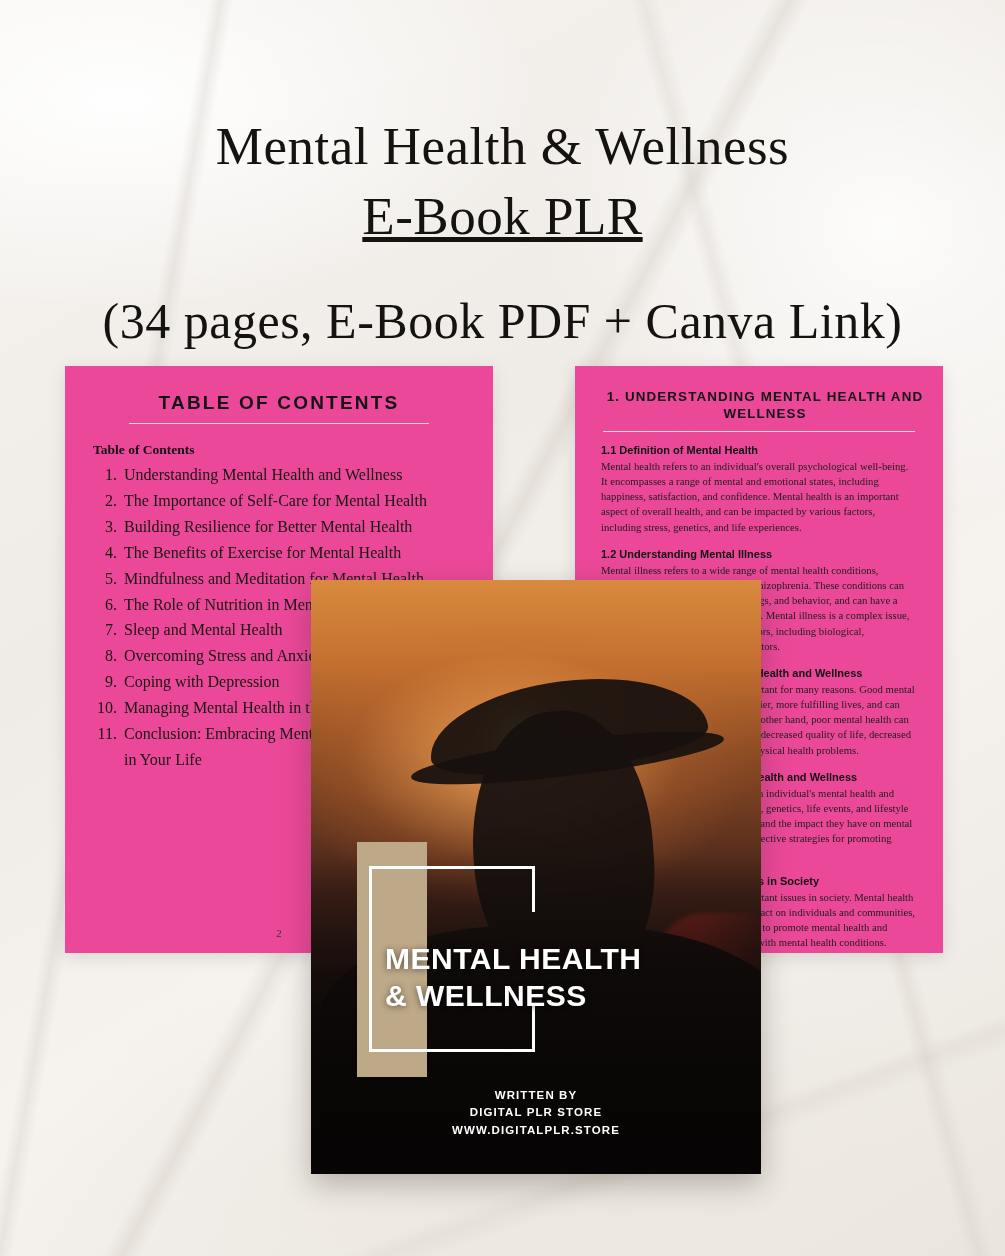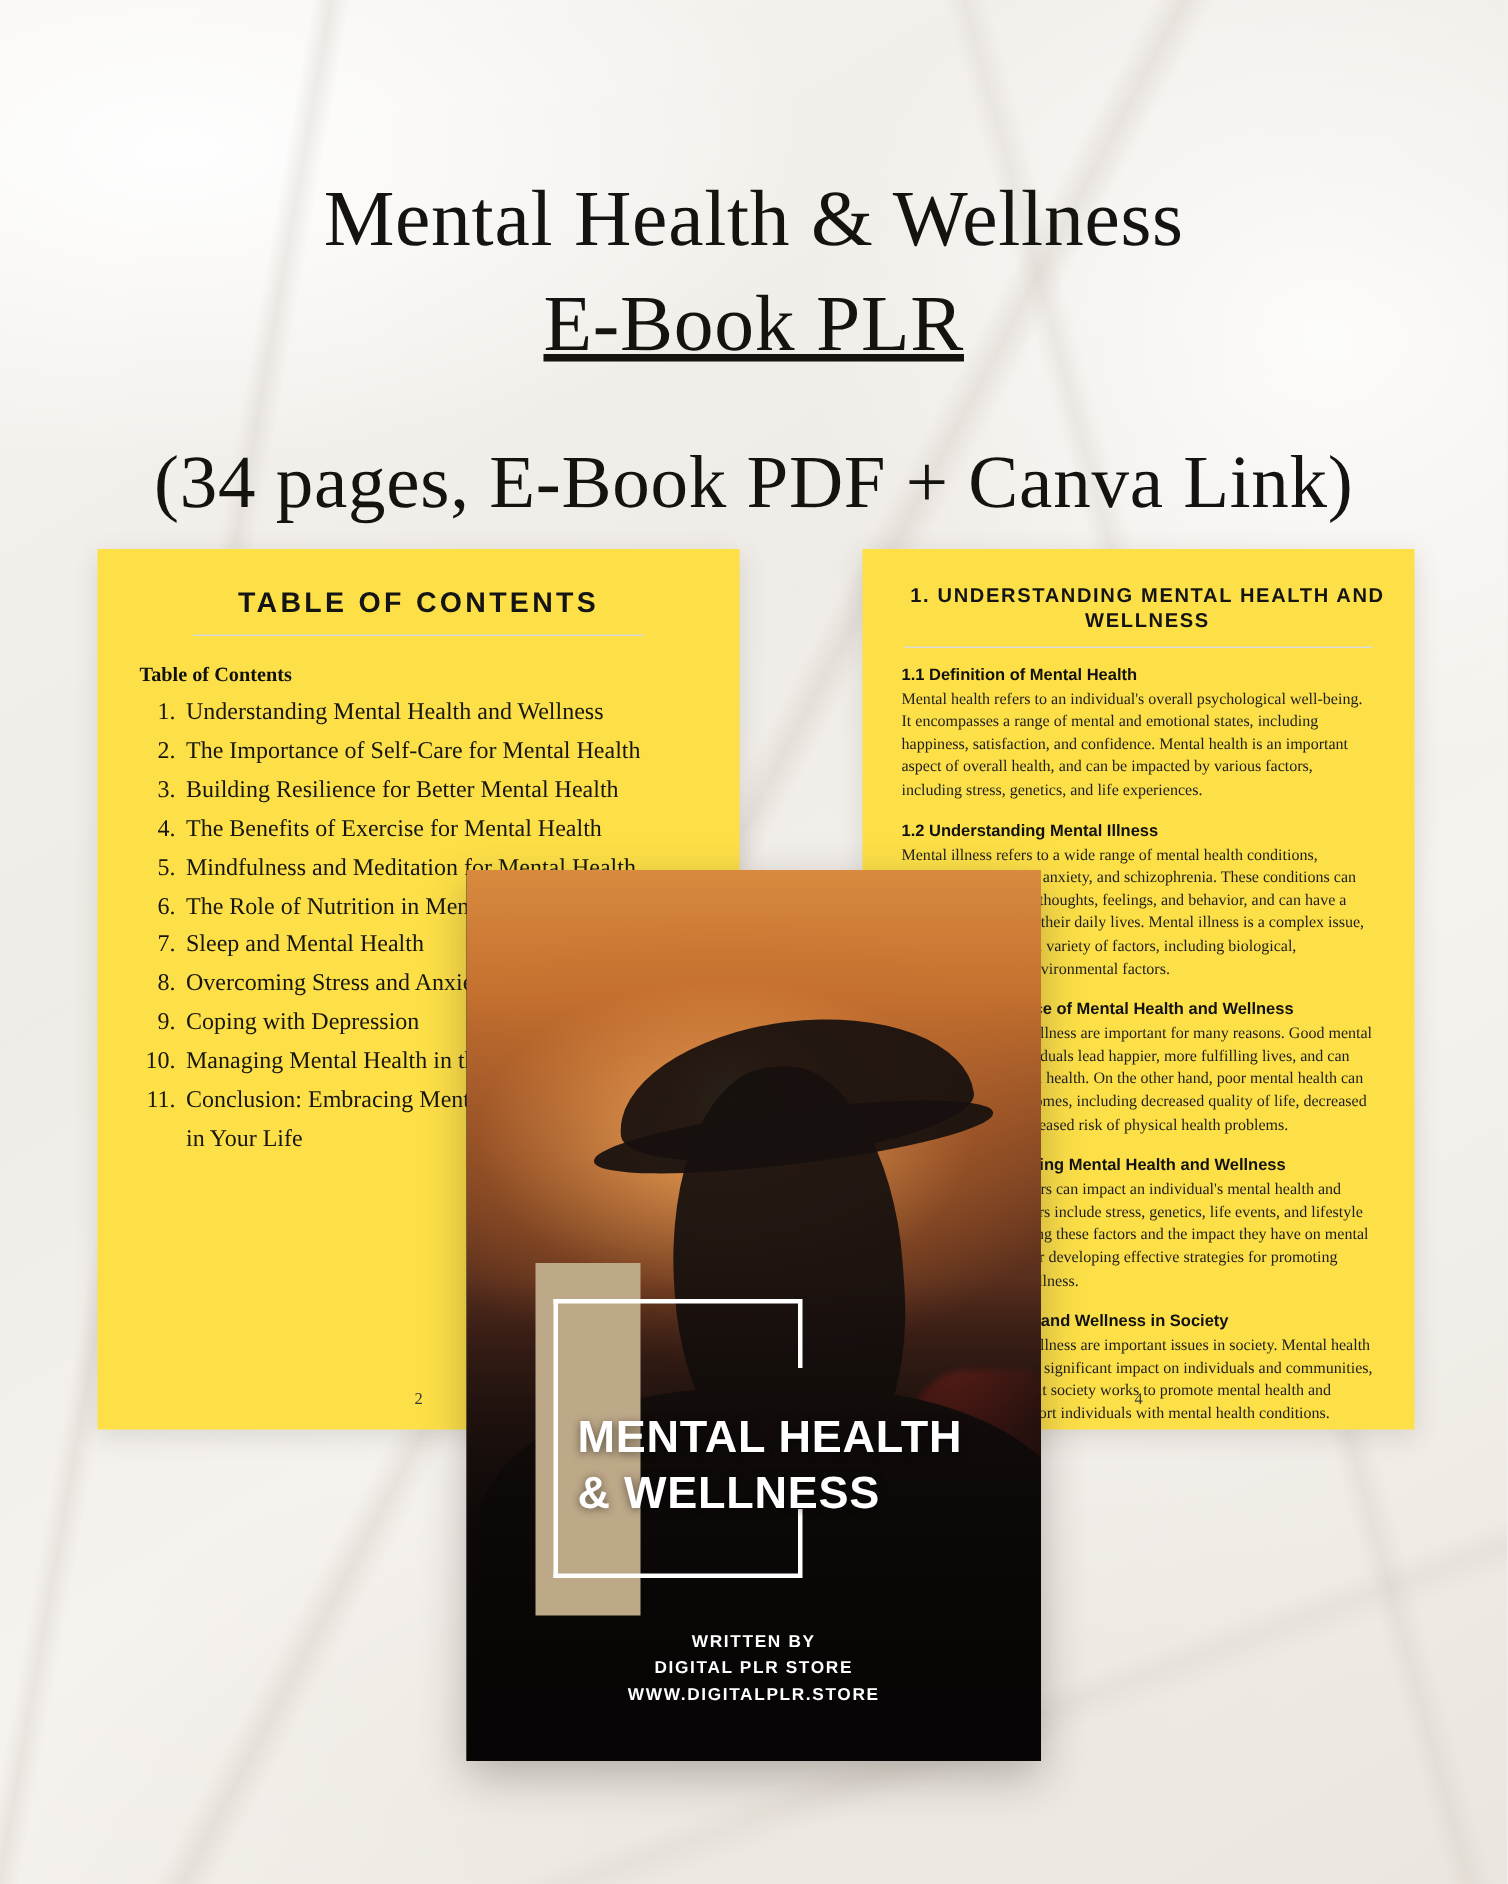--- a/index.html
+++ b/index.html
@@ -51,21 +51,21 @@
     letter-spacing: 0.5px;
     line-height: 1.32;
   }
   .heading .l1 { font-size: 53px; }
   .heading .l2 { font-size: 53px; text-decoration: underline; }
   .heading .l3 { font-size: 50px; margin-top: 36px; }
 
   
   .sheet {
     position: absolute;
-    background: #fde047;
+    background: #ec4899;
     box-shadow: 0 4px 16px rgba(90,80,70,0.16);
   }
   .sheet-toc {
     left: 65px;
     top: 366px;
     width: 428px;
     height: 587px;
     z-index: 2;
   }
   .sheet-chapter {
@@ -153,21 +153,21 @@
     color: #1d1d1d;
     margin: 0 0 13px 0;
     text-align: left;
   }
 
   
   .cover {
     position: absolute;
     left: 311px;
     top: 580px;
-    width: 383px;
+    width: 450px;
     height: 594px;
     z-index: 9;
     overflow: hidden;
     background: #1c1714;
     box-shadow: 0 10px 28px rgba(60,50,42,0.32);
   }
   .cover-photo {
     position: absolute;
     inset: 0;
     background:

